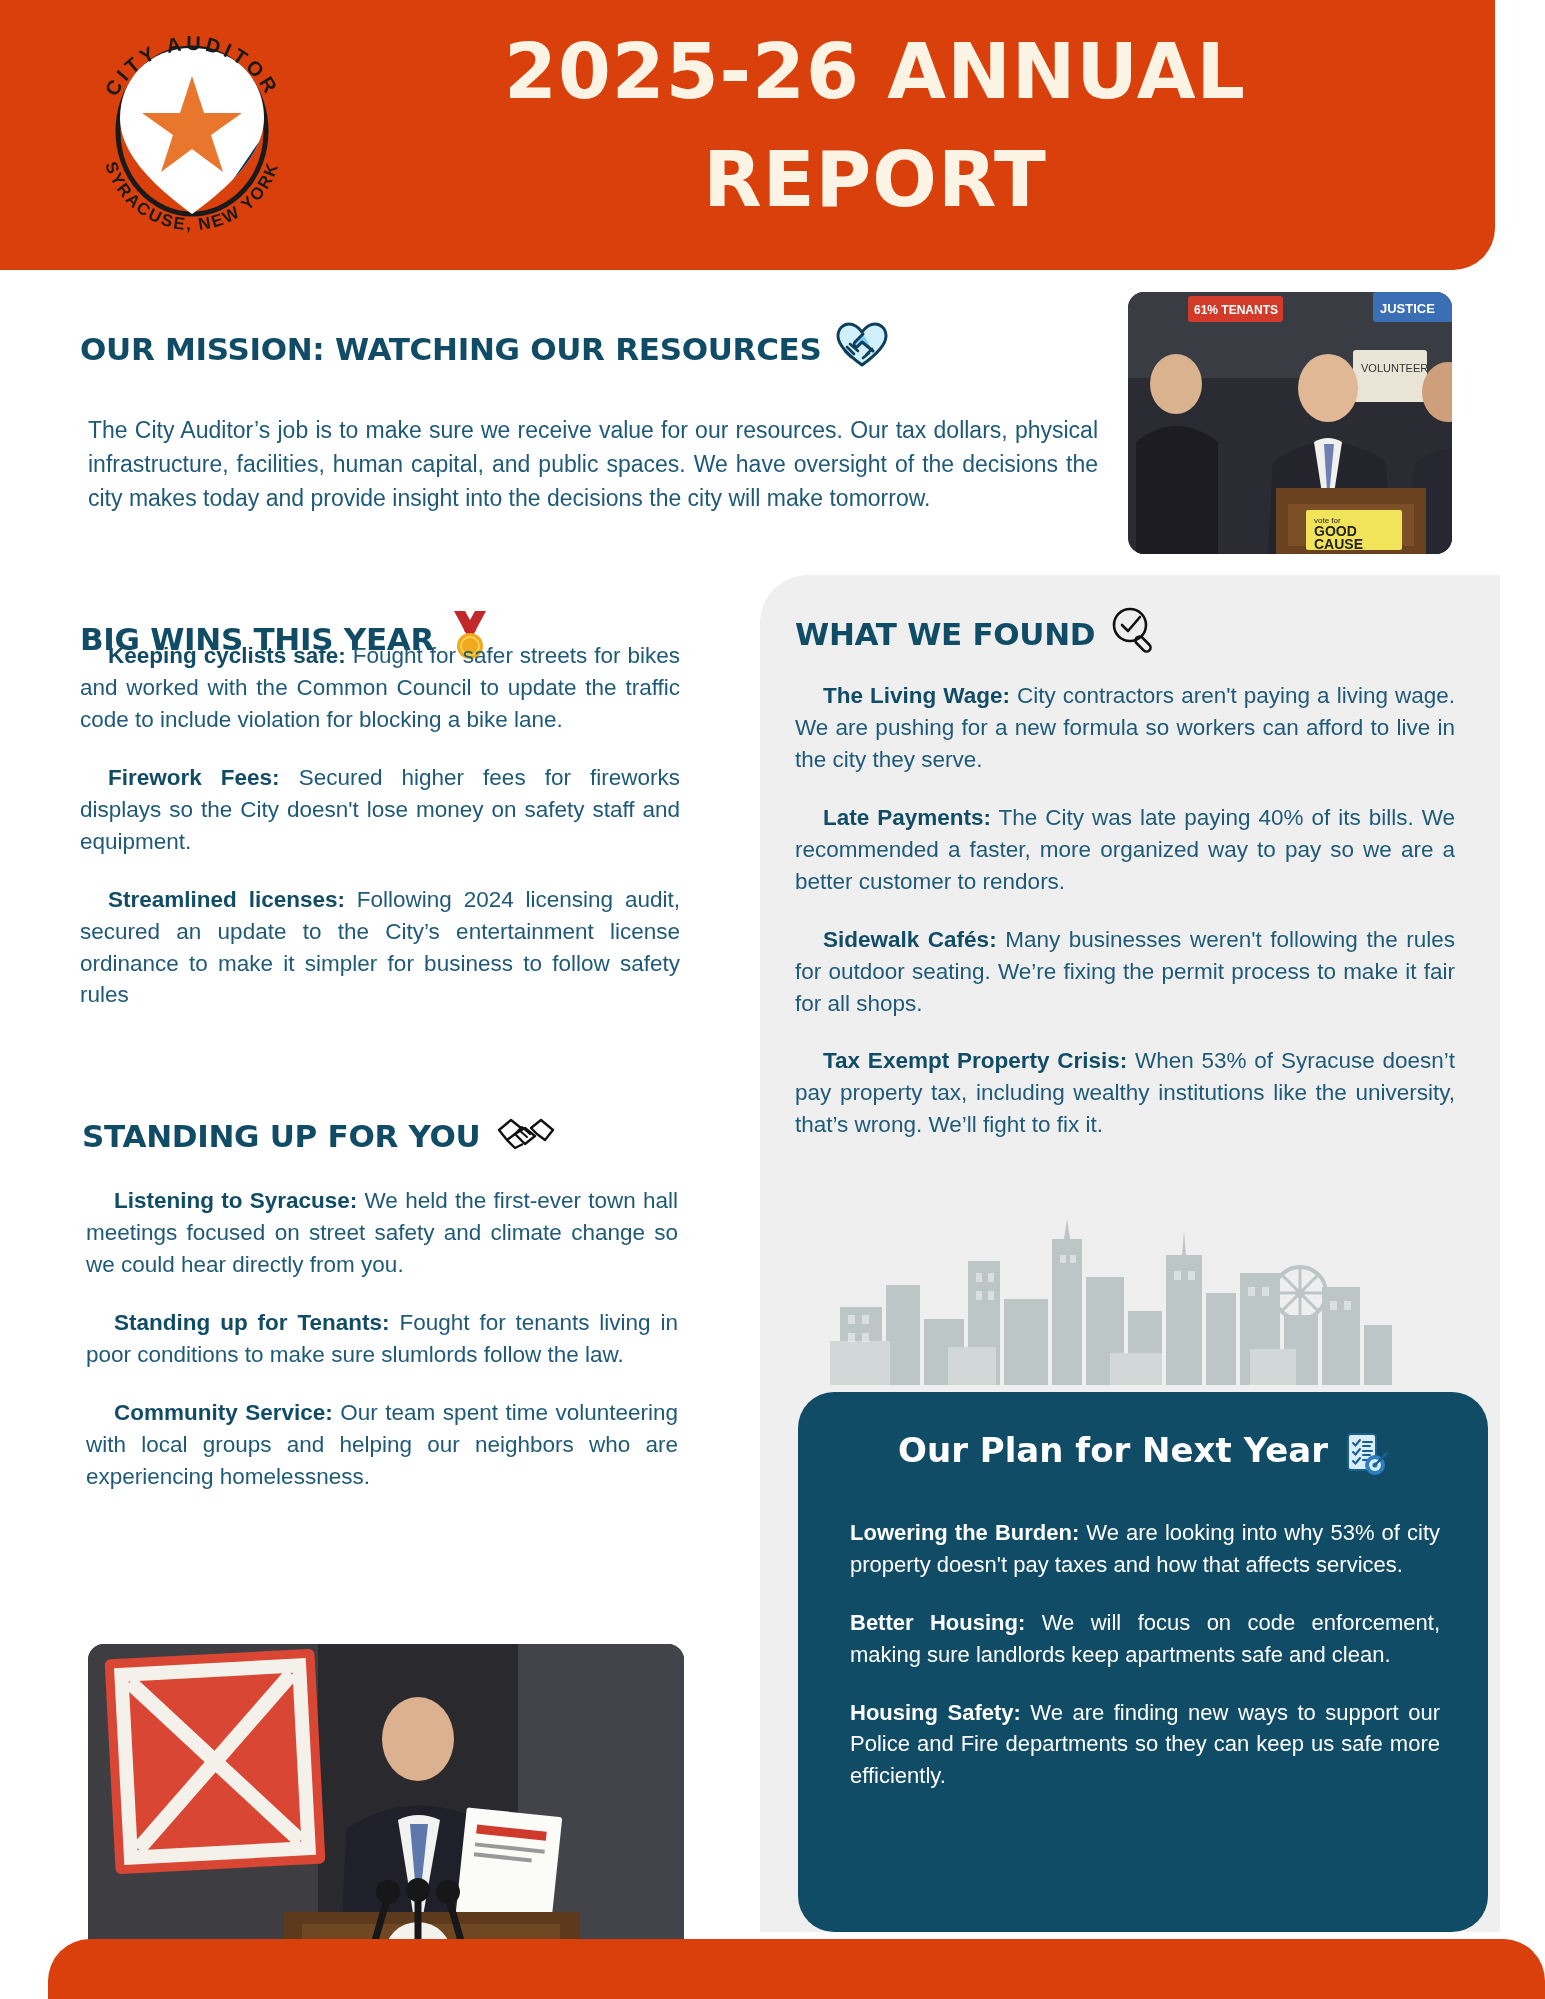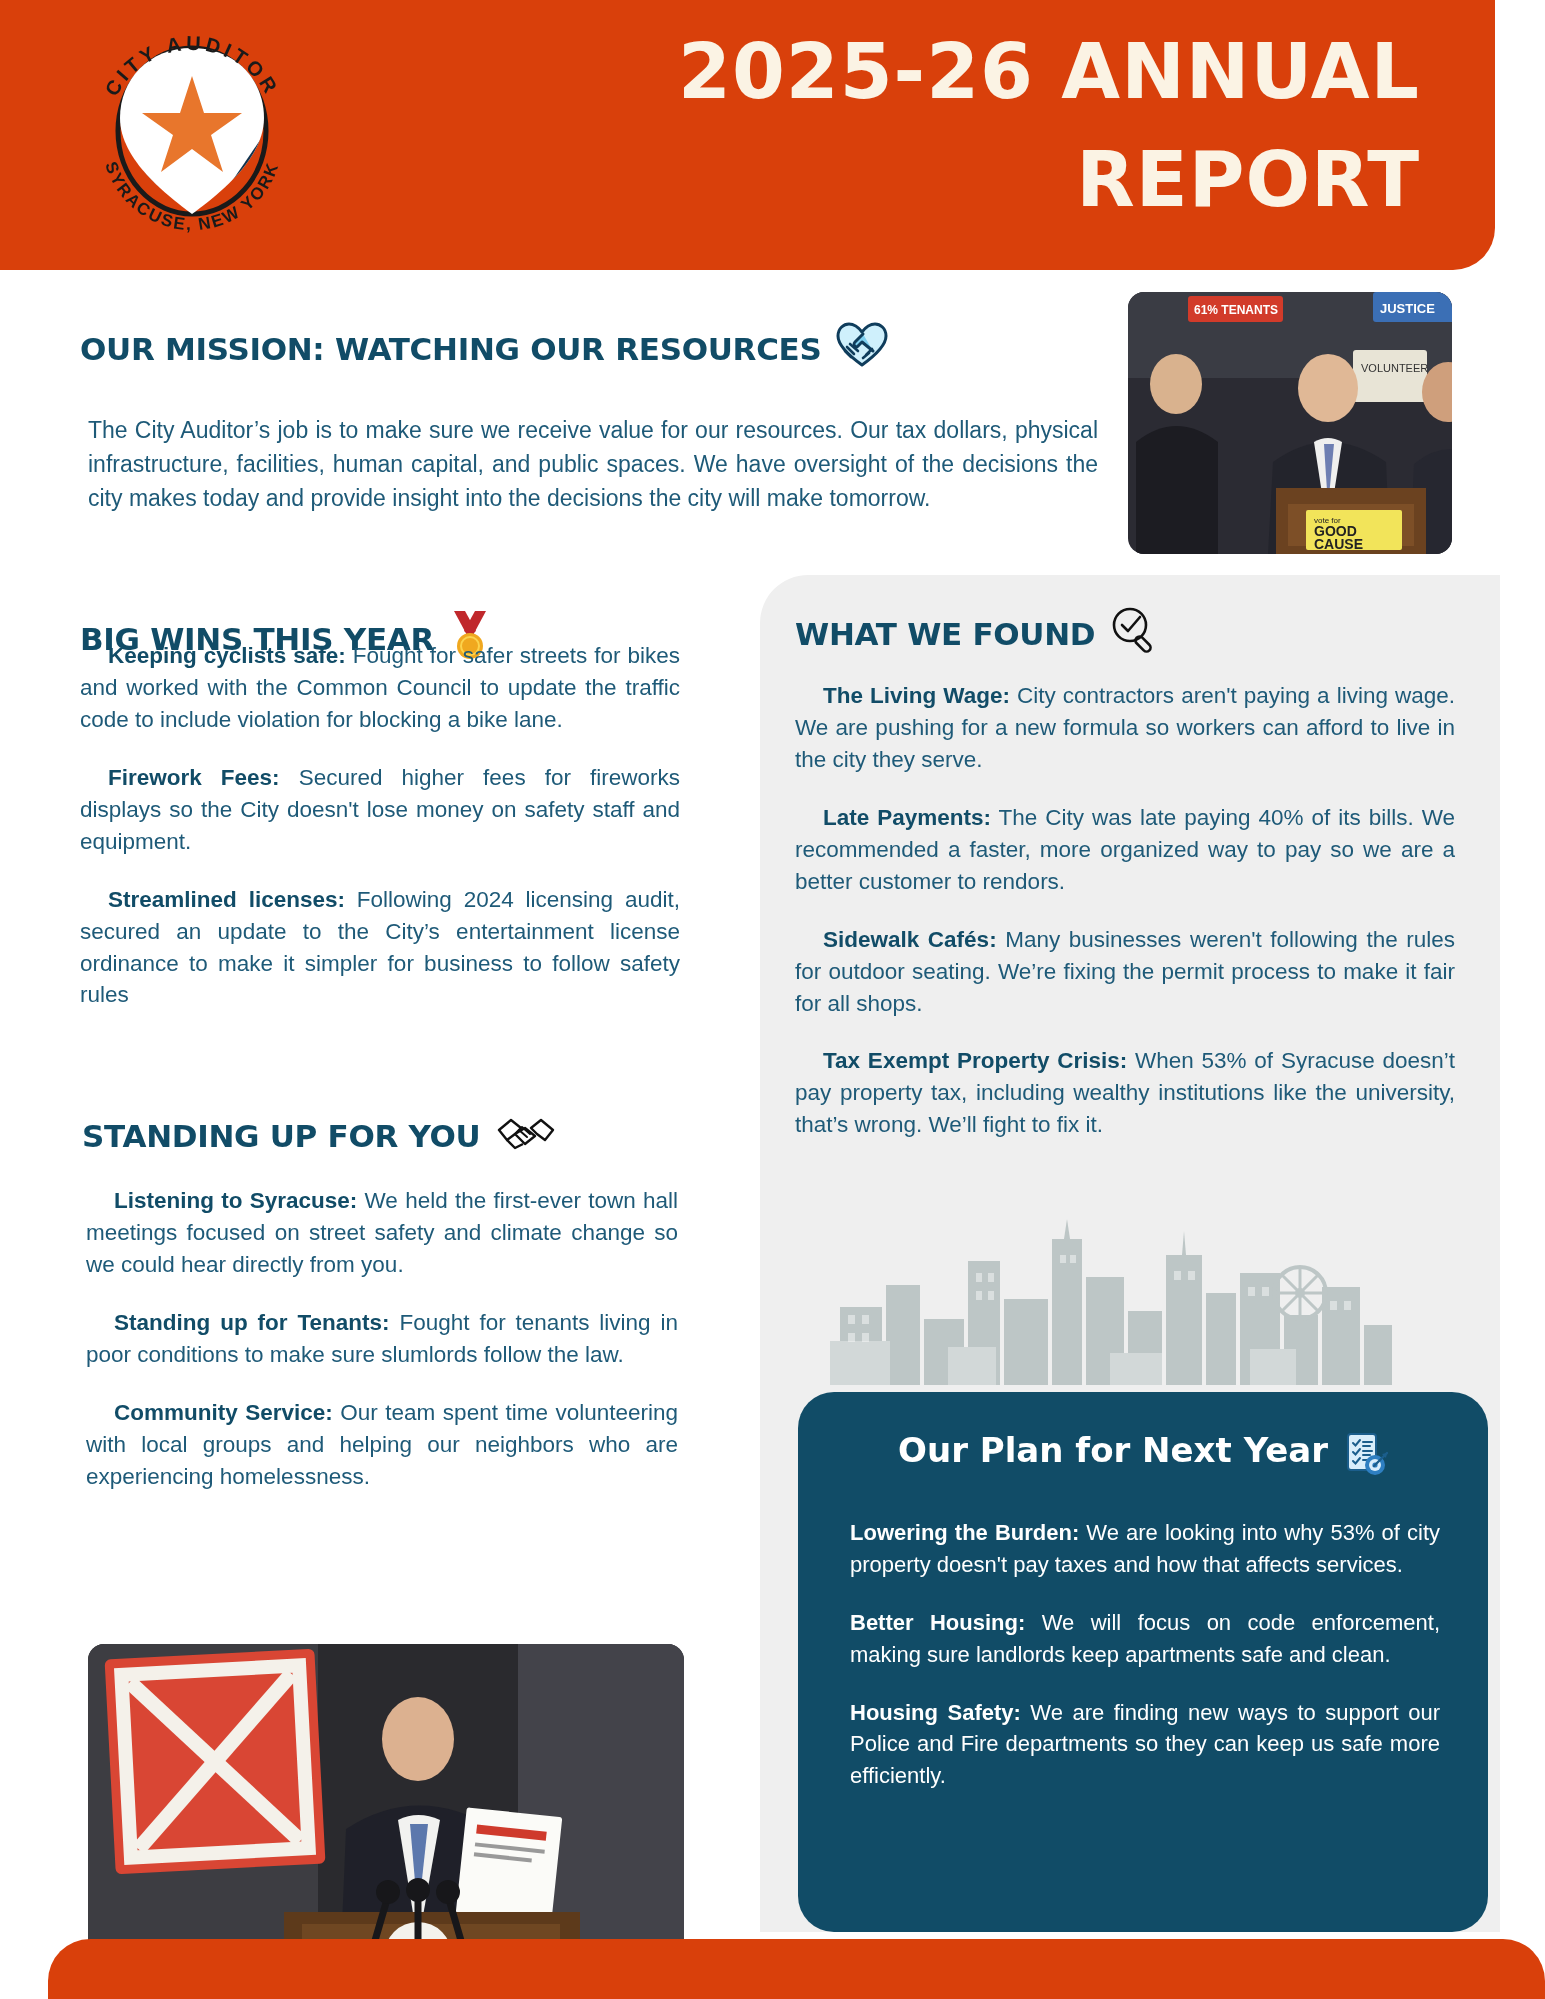--- a/index.html
+++ b/index.html
@@ -23,21 +23,21 @@
   }
   .logo svg{display:block;width:100%;height:100%;}
   .report-title{
     position:absolute;left:330px;top:18px;width:1090px;
     color:#FBF3E4;
     font-family:"DejaVu Sans", sans-serif;
     font-weight:bold;
     font-size:76px;
     letter-spacing:1px;
     line-height:1.42;
-    text-align:right;
+    text-align:center;
   }
 
   
   .grey-panel{
     position:absolute;left:760px;top:575px;width:740px;height:1357px;
     background:#EFEFEF;
     border-top-left-radius:48px;
   }
 
   

